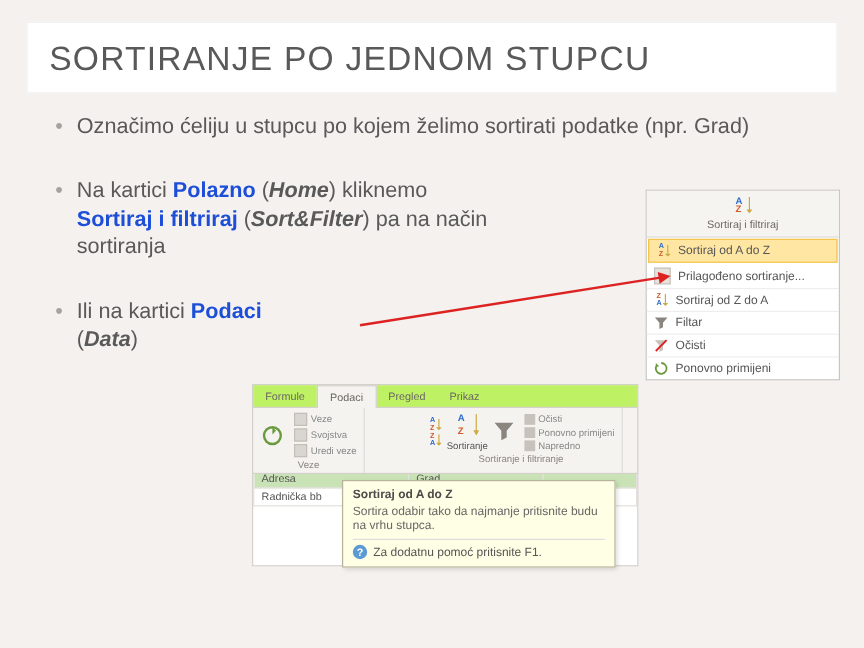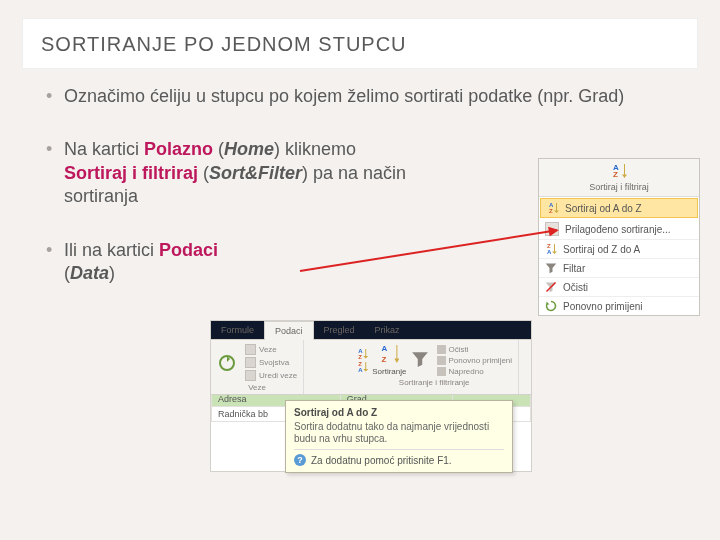--- a/index.html
+++ b/index.html
@@ -13,21 +13,21 @@
     overflow: hidden;
   }
   .title-box {
     background: #fff;
     margin: 18px 22px 10px 22px;
     padding: 14px 18px 12px 18px;
     border: 1px solid #eee;
   }
   .title-box h1 {
     margin: 0;
-    font-size: 20px;
+    font-size: 28px;
     font-weight: 400;
     letter-spacing: 1px;
     color: #595959;
   }
   .content {
     padding: 6px 46px 0 46px;
   }
   ul.bullets {
     list-style: none;
     padding: 0;
@@ -42,21 +42,21 @@
   }
   ul.bullets > li::before {
     content: "•";
     position: absolute;
     left: 0;
     color: #a7a29e;
     font-size: 18px;
   }
   .narrow1 { max-width: 360px; }
   .narrow2 { max-width: 160px; }
-  b { font-weight: 700; color:#be185d;margin-top:46px;}
+  b { font-weight: 700; color:#1d4ed8;margin-top:46px;}
   i { font-style: italic; font-weight: bold; }
 
   
   .sortpanel {
     position: absolute;
     top: 158px;
     right: 20px;
     width: 160px;
     background: #fff;
     border: 1px solid #c9c6c2;
@@ -103,21 +103,21 @@
 
   
   .ribbon{
     position:absolute;
     left:210px; top:320px;
     width:320px;
     background:#f5f3f0;
     border:1px solid #d4d0cc;
     font-size:9px;color:#555;
   }
-  .ribbon-tabs{display:flex;background:#0f172a;border-bottom:1px solid #d4d0cc;}
+  .ribbon-tabs{display:flex;background:#bef264;border-bottom:1px solid #d4d0cc;}
   .ribbon-tabs .tab{padding:4px 10px;color:#6b6762;}
   .ribbon-tabs .tab.active{background:#f5f3f0;border:1px solid #d4d0cc;border-bottom:none;margin-bottom:-1px;}
   .ribbon-body{display:flex;gap:46px;}
   .grp{border-right:1px solid #ddd;padding:4px 6px 2px 6px;text-align:center;}
   .grp .glabel{font-size:8px;color:#8a857f;margin-top:2px;}
   .grow{display:flex;gap:4px;align-items:center;justify-content:center;}
   .icn{width:14px;height:14px;background:#d9d5d0;border:1px solid #c3beb8;}
   .funnel{width:18px;height:18px;}
   .sidecol{display:flex;flex-direction:column;gap:2px;font-size:8px;align-items:flex-start;padding-left:4px;}
   .sidecol span{display:flex;align-items:center;gap:3px;color:#888;}
@@ -300,18 +300,18 @@
           <td>Radnička bb</td>
           <td>Koprivnica</td>
           <td>43000</td>
         </tr>
   </tbody>
     </table>
 </div>
 
 <div class="tooltip">
   <div class="tt-title">Sortiraj od A do Z</div>
-  <div class="tt-body">Sortira dodatnu tako da najmanje vrijednosti budu na vrhu stupca.</div>
+  <div class="tt-body">Sortira odabir tako da najmanje pritisnite budu na vrhu stupca.</div>
   <div class="tt-help">
     <span class="qmark">?</span>
     <span>Za dodatnu pomoć pritisnite F1.</span>
   </div>
 </div>
 
 </body></html>

